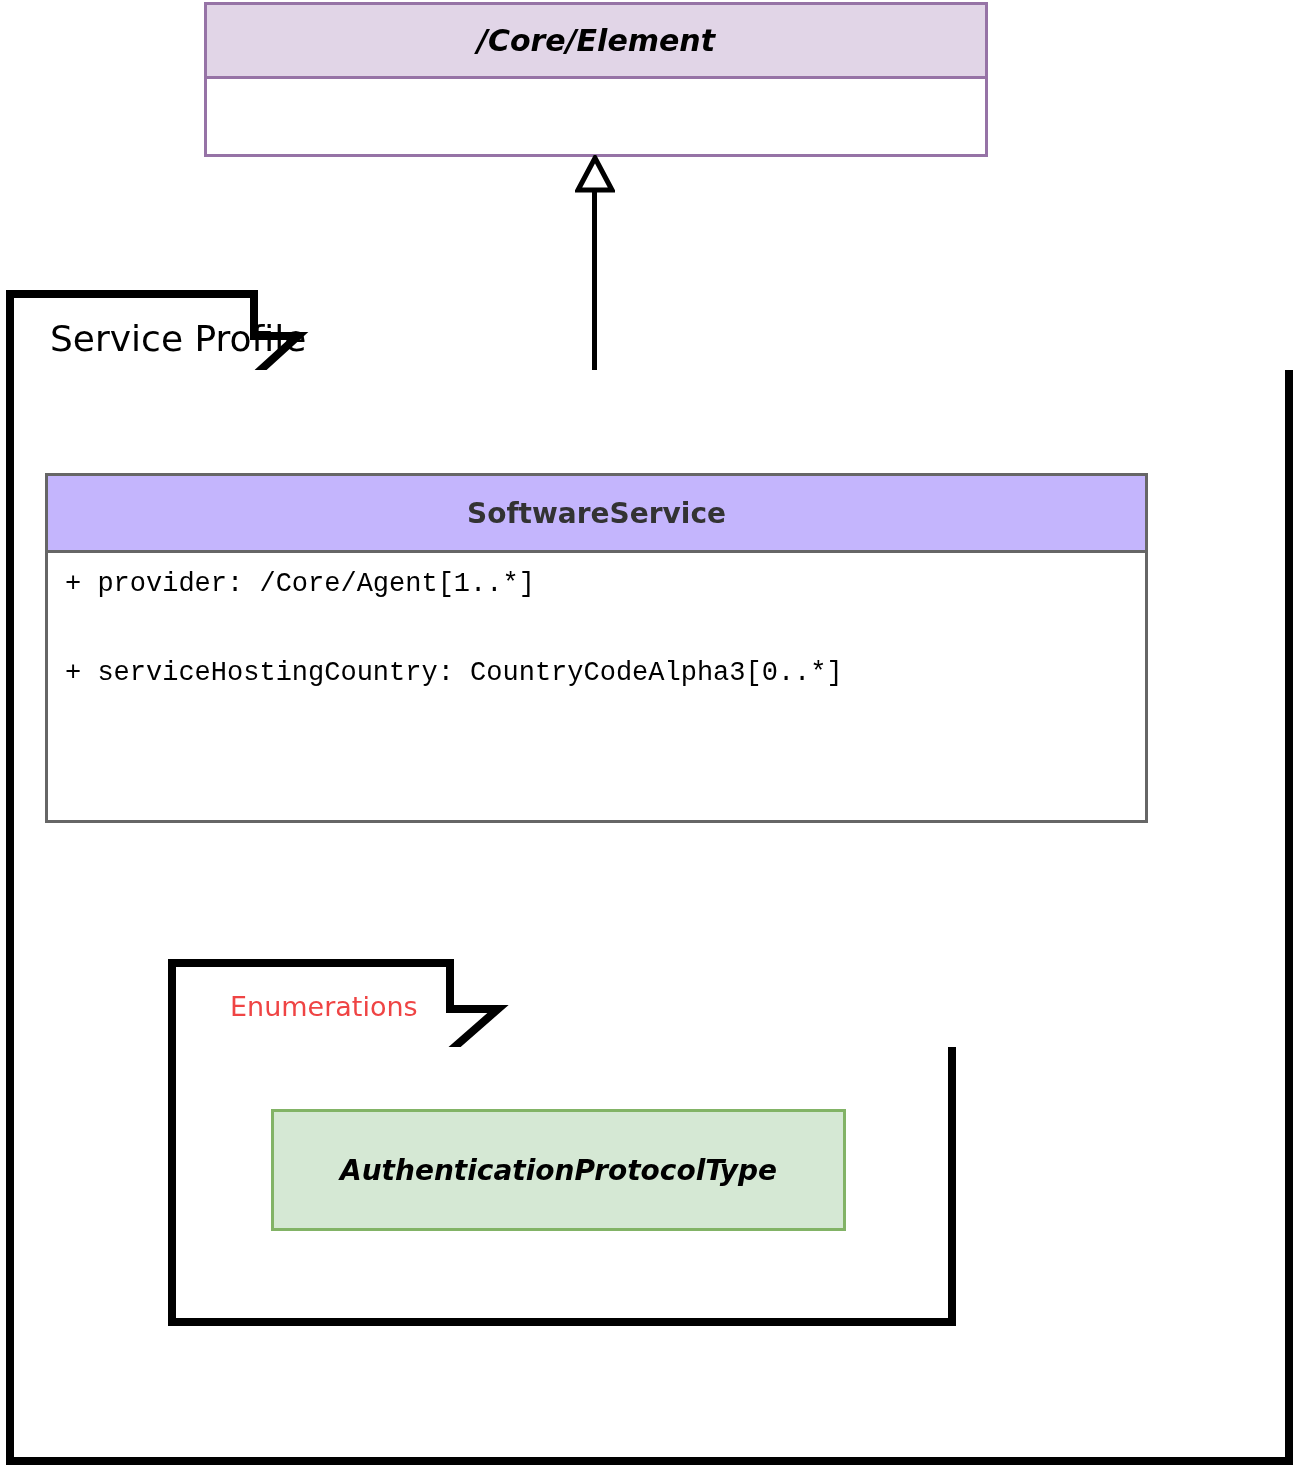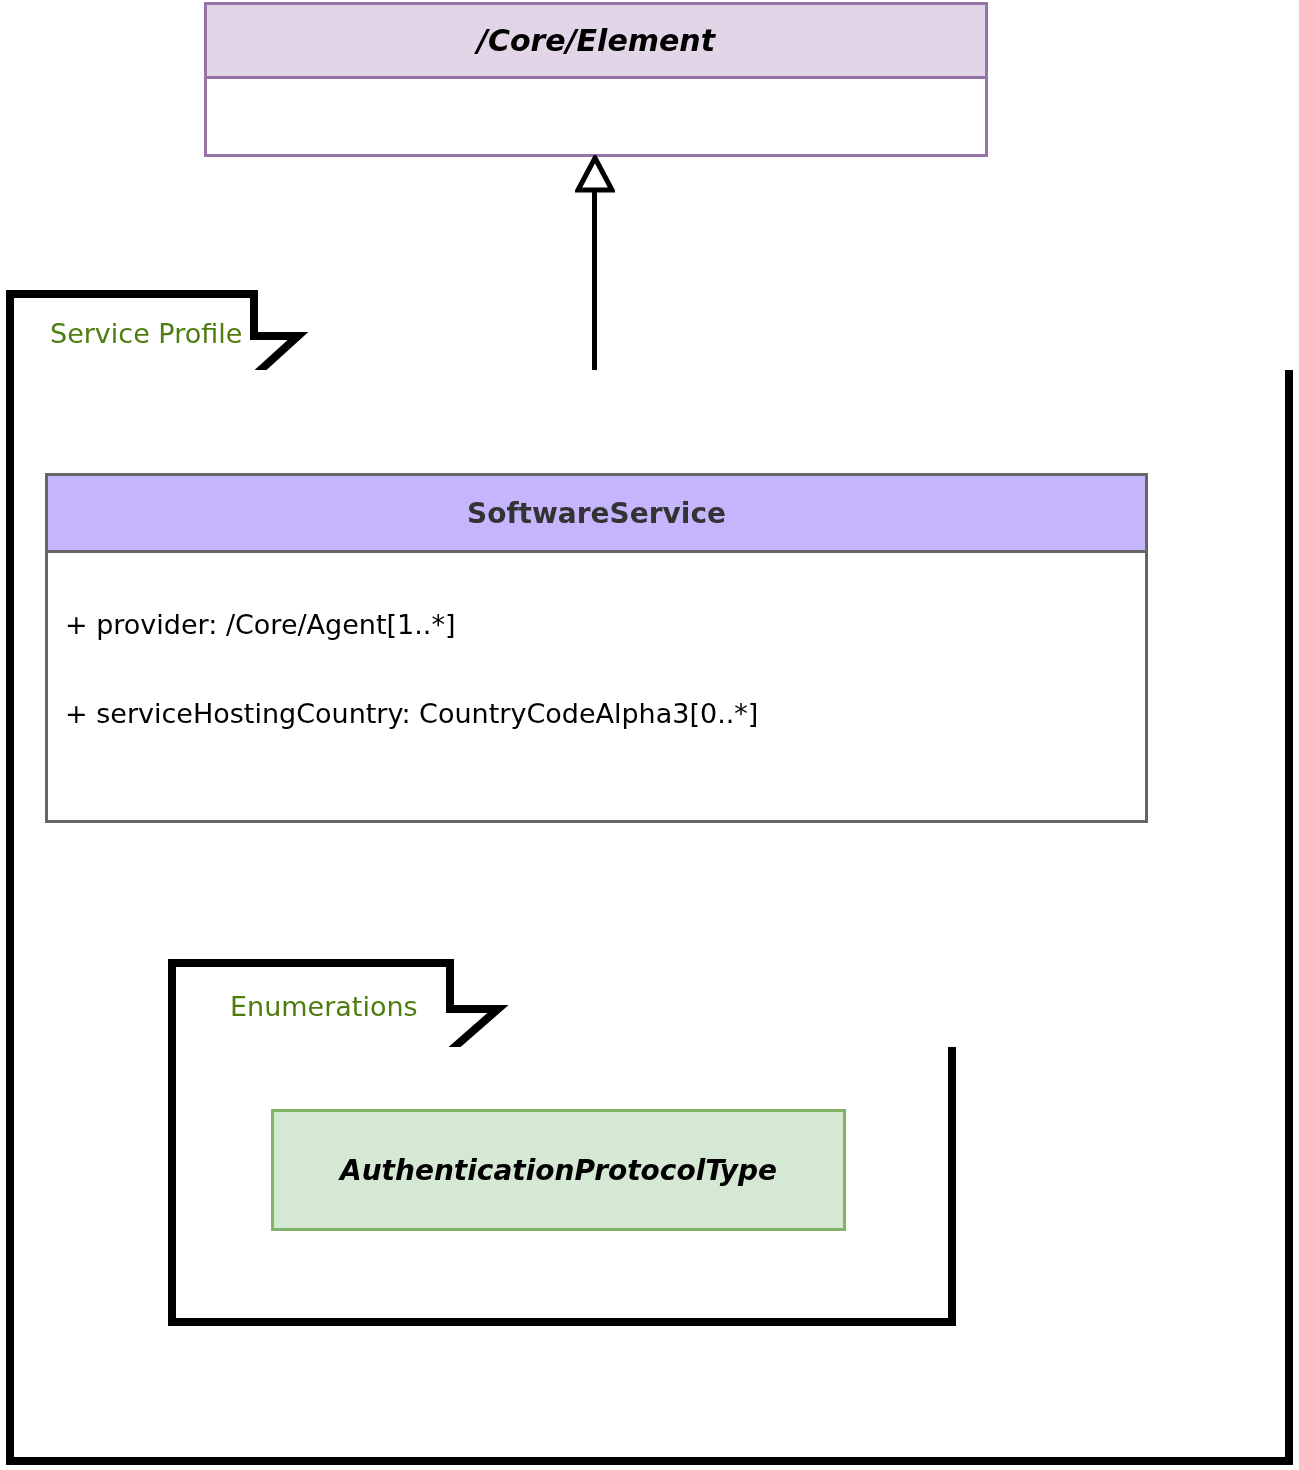--- a/index.html
+++ b/index.html
@@ -97,22 +97,22 @@
     position: absolute;
     left: 0;
     top: 0;
     width: 310px;
     height: 90px;
   }
   .pkg-outer-tab-label {
     position: absolute;
     left: 44px;
     top: 28px;
-    font-size: 27px;
-    color: #4d7c0f;
+    font-size: 36px;
+    color: #000000;
     white-space: nowrap;
   }
 
   
   .cls-softwareservice {
     position: absolute;
     left: 45px;
     top: 473px;
     width: 1103px;
     height: 350px;
@@ -128,21 +128,22 @@
     display: flex;
     align-items: center;
     justify-content: center;
   }
   .cls-title {
     font-weight: bold;
     font-size: 28px;
     color: #333333;
   }
   .cls-attrs {
-    padding: 58px 0 0 17px;
+    padding: 18px 0 0 17px;
+    font-family: Liberation Mono, monospace;
   }
   .cls-attr {
     font-size: 27px;
     color: #000000;
     line-height: 1;
     margin-bottom: 62px;
     white-space: nowrap;
   }
   .cls-attr:last-child {
     margin-bottom: 8px;
@@ -180,21 +181,21 @@
     left: 0;
     top: 0;
     width: 345px;
     height: 96px;
   }
   .pkg-enum-tab-label {
     position: absolute;
     left: 62px;
     top: 32px;
     font-size: 27px;
-    color: #4d7c0f;
+    color: #ef4444;
     white-space: nowrap;
   }
 
   
   .enum-type {
     position: absolute;
     left: 271px;
     top: 1109px;
     width: 575px;
     height: 122px;

